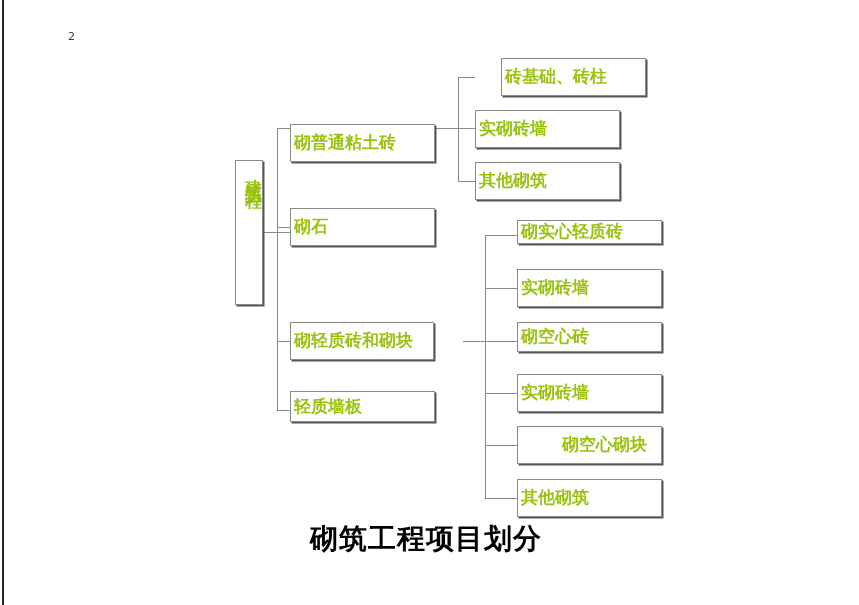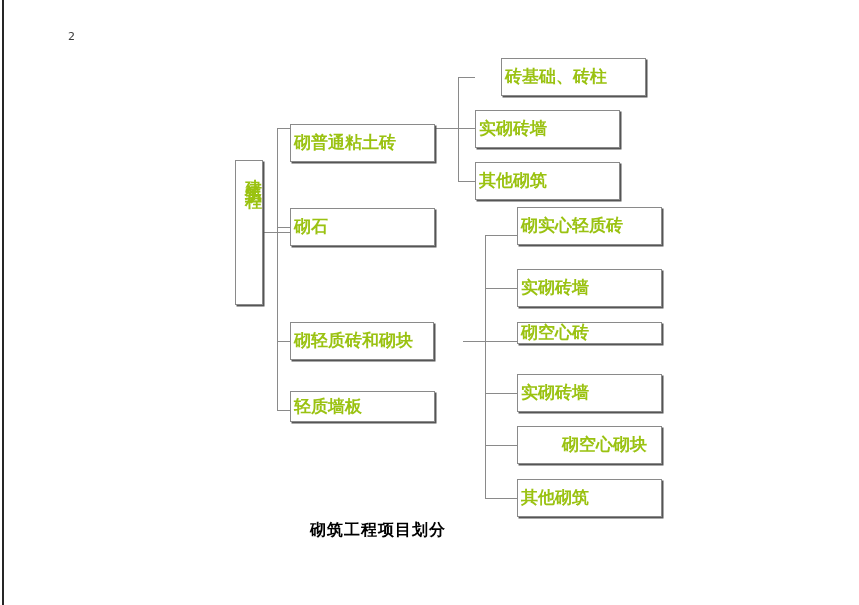--- a/index.html
+++ b/index.html
@@ -65,21 +65,21 @@
     position: absolute;
     background: #8a8a8a;
   }
   .ln.h { height: 1px; }
   .ln.v { width: 1px; }
 
   .caption {
     position: absolute;
     color: #000000;
     font-family: "DejaVu Serif", "Liberation Serif", serif;
-    font-size: 16px;
+    font-size: 28px;
     font-weight: bold;
     letter-spacing: 1px;
     white-space: nowrap;
   }
 </style>
 </head>
 <body>
 
 <div id="page">
 
@@ -120,25 +120,25 @@
   <div class="node" style="left:290px; top:322px; width:144px; height:38px;">砌轻质砖和砌块</div>
 
   <div class="node" style="left:290px; top:391px; width:145px; height:31px;">轻质墙板</div>
 
   <div class="node" style="left:475px; top:58px; width:145px; height:38px;margin-left:26px;">砖基础、砖柱</div>
 
   <div class="node" style="left:475px; top:110px; width:145px; height:38px;">实砌砖墙</div>
 
   <div class="node" style="left:475px; top:162px; width:145px; height:38px;">其他砌筑</div>
 
-  <div class="node" style="left:517px; top:207px; width:145px; height:38px;">砌实心轻质砖</div>
+  <div class="node" style="left:517px; top:220px; width:145px; height:24px;">砌实心轻质砖</div>
 
   <div class="node" style="left:517px; top:269px; width:145px; height:38px;">实砌砖墙</div>
 
-  <div class="node" style="left:517px; top:322px; width:145px; height:22px;">砌空心砖</div>
+  <div class="node" style="left:517px; top:322px; width:145px; height:30px;">砌空心砖</div>
 
   <div class="node" style="left:517px; top:374px; width:145px; height:38px;">实砌砖墙</div>
 
   <div class="node" style="left:517px; top:426px; width:145px; height:38px;padding-left:44px;">砌空心砌块</div>
 
   <div class="node" style="left:517px; top:479px; width:145px; height:38px;">其他砌筑</div>
 
   <div class="caption" style="left:310px; top:520px;">砌筑工程项目划分</div>
 
 </div>

